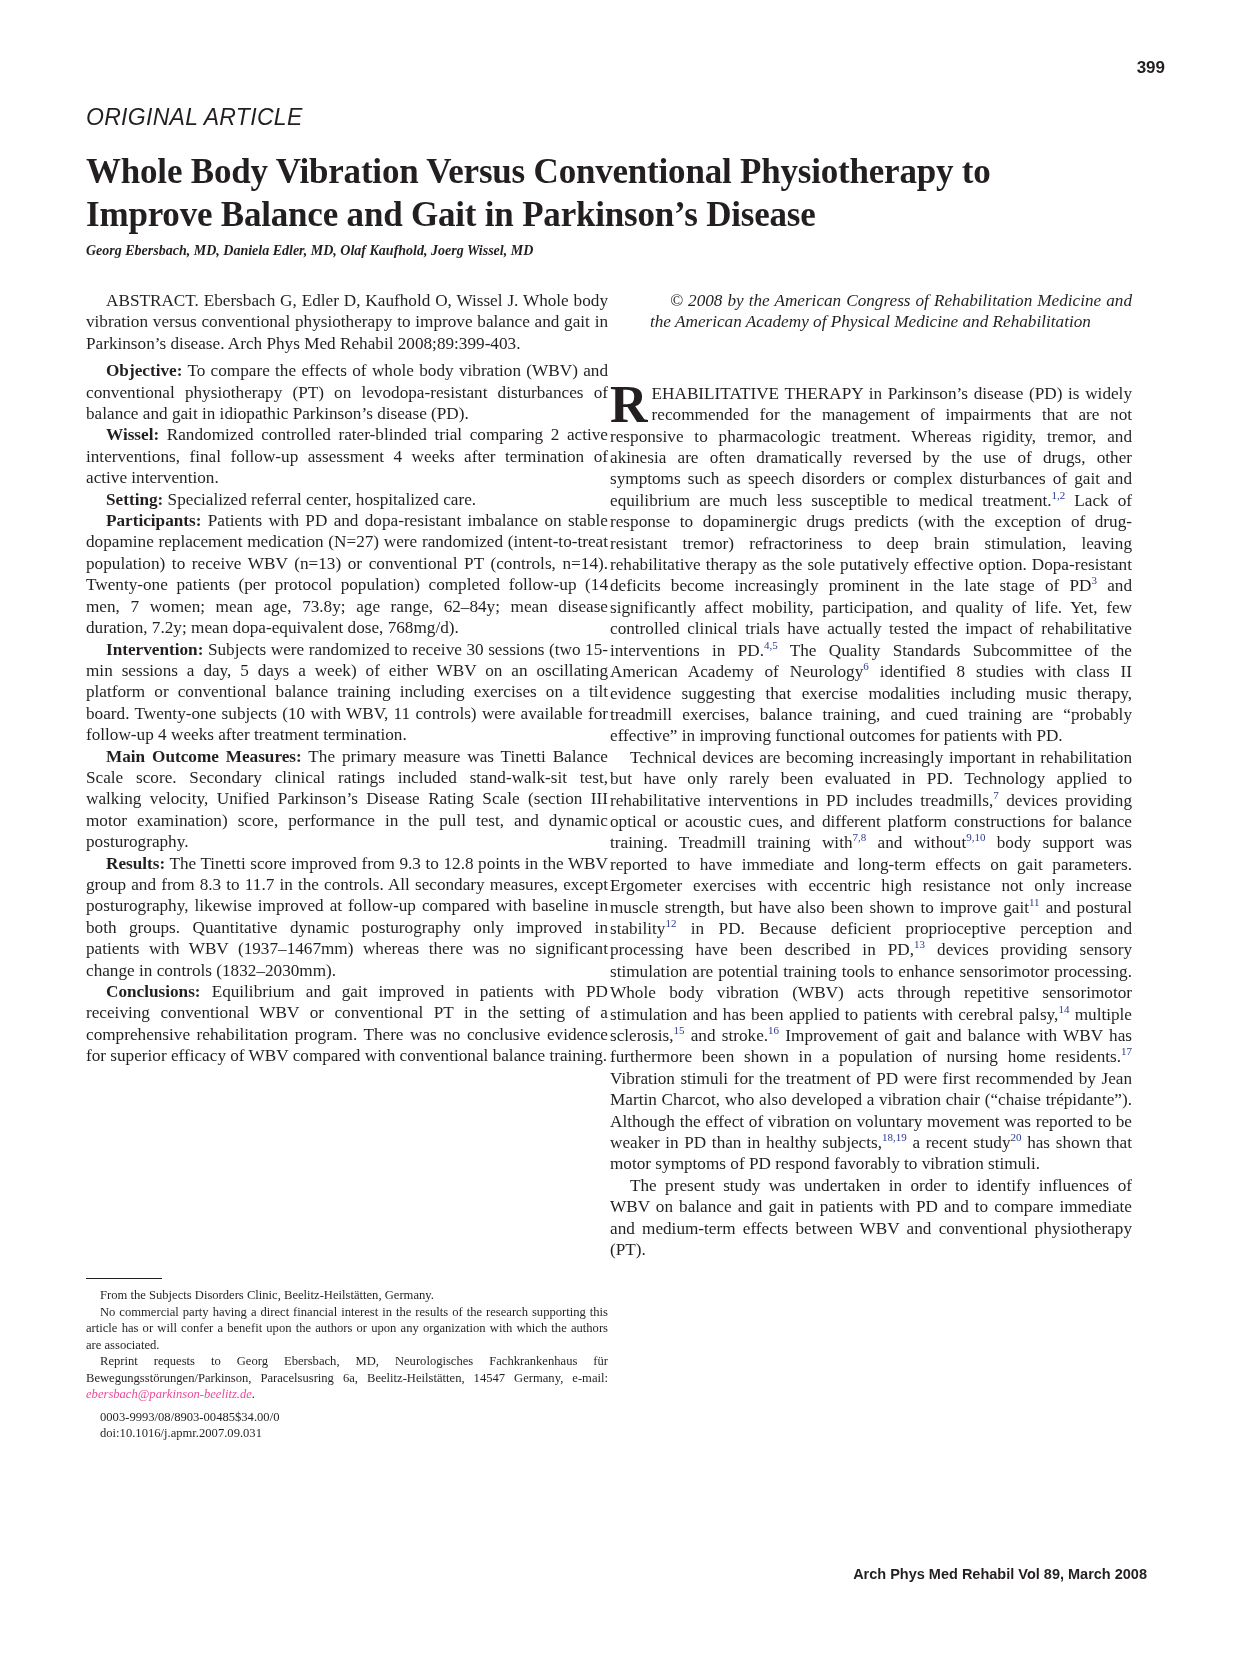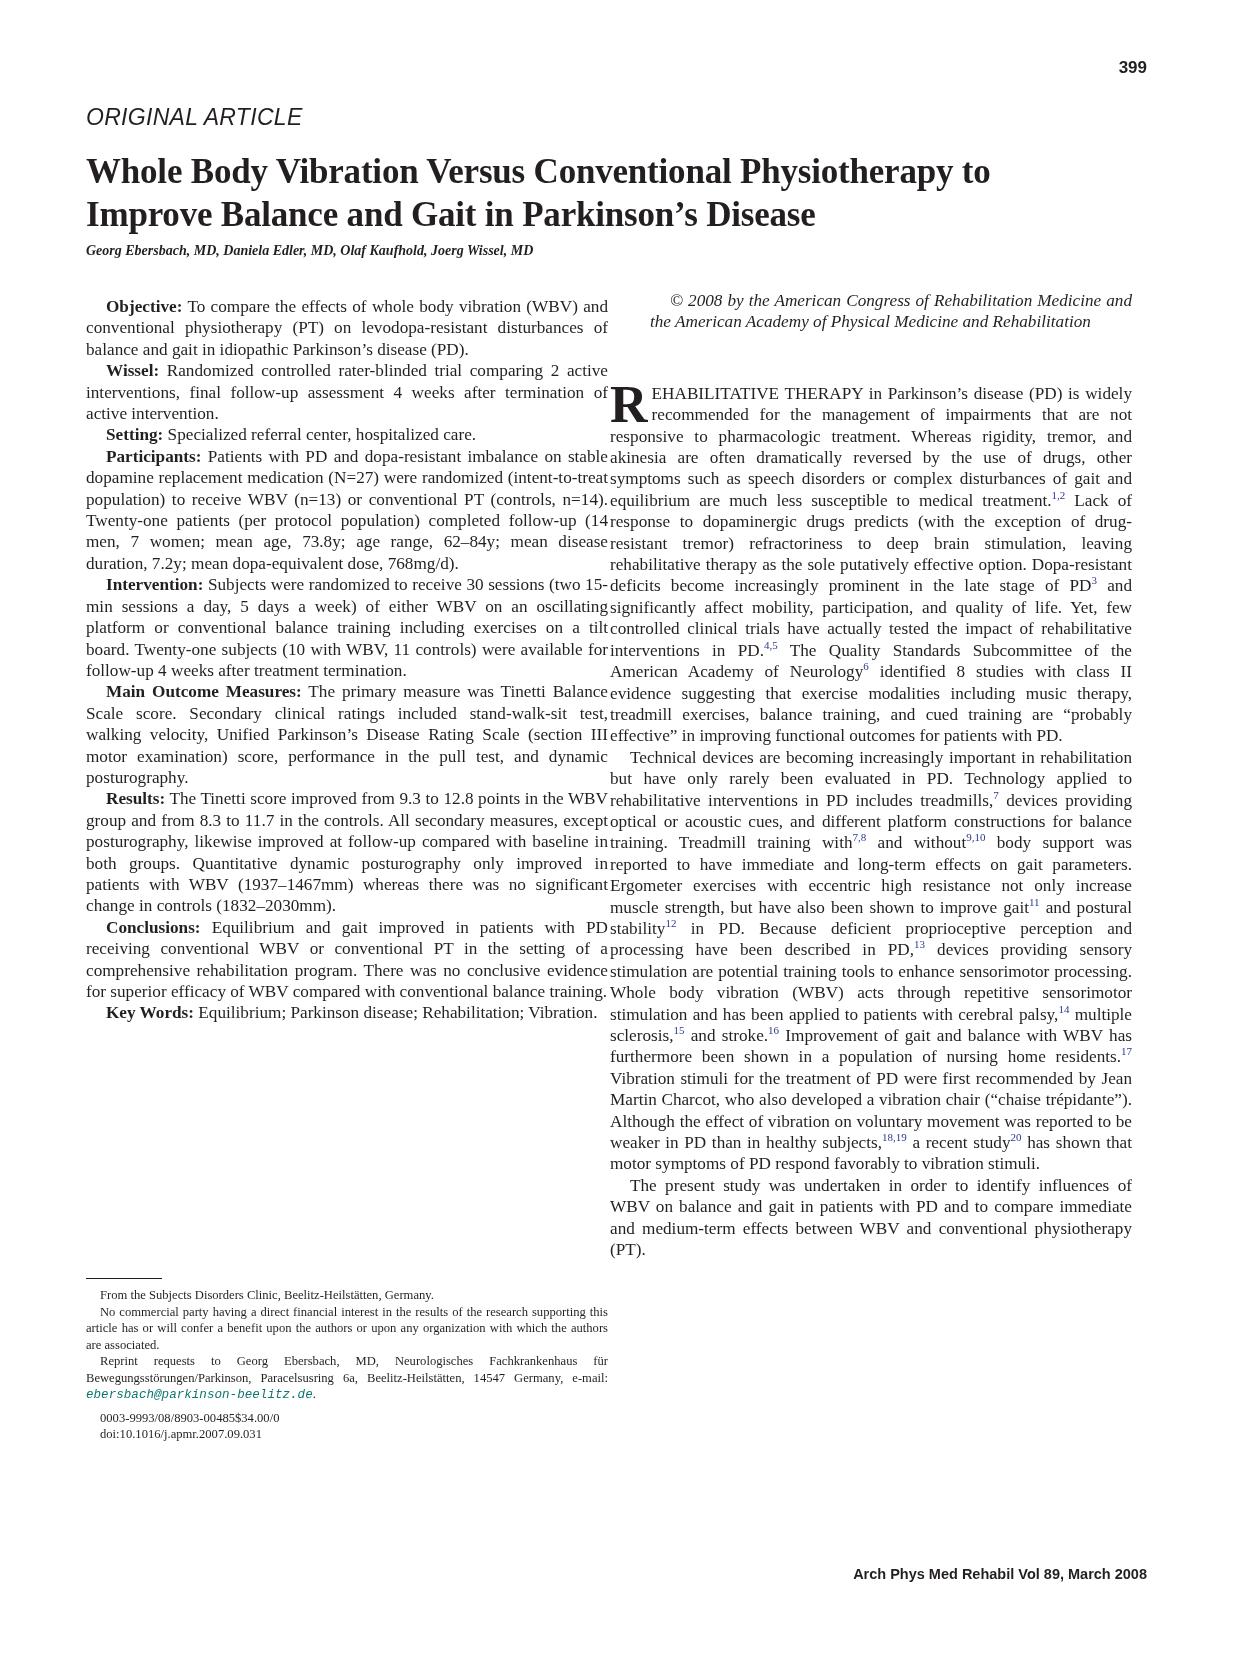--- a/index.html
+++ b/index.html
@@ -1,62 +1,62 @@
 <!DOCTYPE html>
 <html><head>
 <meta charset="utf-8">
 <style>
   html, body { margin: 0; padding: 0; background: #ffffff; }
   body { width: 1241px; height: 1654px; position: relative; overflow: hidden; color: #231f20; }
   .serif { font-family: "Liberation Serif", "DejaVu Serif", serif; }
   .sans { font-family: "Liberation Sans", "DejaVu Sans", sans-serif; }
-  .page-number { position: absolute; top: 58px; right: 94px; font-size: 17px; font-weight: bold; }
+  .page-number { position: absolute; top: 58px; right: 76px; font-size: 17px; font-weight: bold; }
   .article-type { position: absolute; top: 104px; left: 86px; font-size: 23px; font-style: italic; letter-spacing: 0.3px; }
   .title { position: absolute; top: 150px; left: 86px; width: 1060px; font-size: 35px; font-weight: bold; line-height: 43px; letter-spacing: -0.2px; }
   .authors { position: absolute; top: 243px; left: 86px; font-size: 14px; font-weight: bold; font-style: italic; }
   .col { position: absolute; width: 522px; font-size: 17.2px; line-height: 21.4px; text-align: justify; }
   .col-left { left: 86px; top: 290px; }
   .col-right { left: 610px; top: 290px; }
   p { margin: 0; }
   .indent { text-indent: 20px; }
   .gap { margin-top: 6px; }
   .lbl { font-weight: bold; }
   .copyright { font-style: italic; text-indent: 20px; margin-left: 40px; }
   .intro { margin-top: 50px; }
   .dropcap { float: left; font-size: 52px; line-height: 40px; font-weight: bold; margin: 2px 4px 0 0; }
   .cite { color: #2b3990; font-size: 11px; vertical-align: super; line-height: 0; }
   .footnotes { position: absolute; left: 86px; top: 1278px; width: 522px; font-size: 12.6px; line-height: 16.5px; text-align: justify; }
   .fn-rule { width: 76px; border-top: 1px solid #231f20; margin-bottom: 8px; }
   .fn-item { text-indent: 14px; }
-  .email { color: #0f766e; font-style: italic; font-family: Liberation Mono, monospace; }
+  .email { color: #ec4899; font-style: italic; }
   .ids { margin-top: 6px; padding-left: 14px; }
   .running-foot { position: absolute; top: 1566px; right: 94px; font-size: 14.5px; font-weight: bold; }
 </style>
 </head>
 <body>
 
 <div class="page-number sans">399</div>
 <div class="article-type sans">ORIGINAL ARTICLE</div>
 <div class="title serif">
   <div>Whole Body Vibration Versus Conventional Physiotherapy to</div>
   <div>Improve Balance and Gait in Parkinson’s Disease</div>
 </div>
 <div class="authors serif">Georg Ebersbach, MD, Daniela Edler, MD, Olaf Kaufhold, Joerg Wissel, MD</div>
 
 <div class="col col-left serif">
+  <p class="indent">ABSTRACT. Ebersbach G, Edler D, Kaufhold O, Wissel J. Whole body vibration versus conventional physiotherapy to improve balance and gait in Parkinson’s disease. Arch Phys Med Rehabil 2008;89:399-403.</p>
   <div class="gap">
     <p class="indent"><span class="lbl">Objective:</span><span> To compare the effects of whole body vibration (WBV) and conventional physiotherapy (PT) on levodopa-resistant disturbances of balance and gait in idiopathic Parkinson’s disease (PD).</span></p>
     <p class="indent"><span class="lbl">Wissel:</span><span> Randomized controlled rater-blinded trial comparing 2 active interventions, final follow-up assessment 4 weeks after termination of active intervention.</span></p>
     <p class="indent"><span class="lbl">Setting:</span><span> Specialized referral center, hospitalized care.</span></p>
     <p class="indent"><span class="lbl">Participants:</span><span> Patients with PD and dopa-resistant imbalance on stable dopamine replacement medication (N=27) were randomized (intent-to-treat population) to receive WBV (n=13) or conventional PT (controls, n=14). Twenty-one patients (per protocol population) completed follow-up (14 men, 7 women; mean age, 73.8y; age range, 62–84y; mean disease duration, 7.2y; mean dopa-equivalent dose, 768mg/d).</span></p>
     <p class="indent"><span class="lbl">Intervention:</span><span> Subjects were randomized to receive 30 sessions (two 15-min sessions a day, 5 days a week) of either WBV on an oscillating platform or conventional balance training including exercises on a tilt board. Twenty-one subjects (10 with WBV, 11 controls) were available for follow-up 4 weeks after treatment termination.</span></p>
     <p class="indent"><span class="lbl">Main Outcome Measures:</span><span> The primary measure was Tinetti Balance Scale score. Secondary clinical ratings included stand-walk-sit test, walking velocity, Unified Parkinson’s Disease Rating Scale (section III motor examination) score, performance in the pull test, and dynamic posturography.</span></p>
     <p class="indent"><span class="lbl">Results:</span><span> The Tinetti score improved from 9.3 to 12.8 points in the WBV group and from 8.3 to 11.7 in the controls. All secondary measures, except posturography, likewise improved at follow-up compared with baseline in both groups. Quantitative dynamic posturography only improved in patients with WBV (1937–1467mm) whereas there was no significant change in controls (1832–2030mm).</span></p>
     <p class="indent"><span class="lbl">Conclusions:</span><span> Equilibrium and gait improved in patients with PD receiving conventional WBV or conventional PT in the setting of a comprehensive rehabilitation program. There was no conclusive evidence for superior efficacy of WBV compared with conventional balance training.</span></p>
-    <p class="indent"><span class="lbl">Key Words:</span><span> Equilibrium; Parkinson disease; Rehabilitation; Vibration.</span></p>
   </div>
 </div>
 
 <div class="footnotes serif">
   <div class="fn-rule"></div>
   <p class="fn-item">From the Subjects Disorders Clinic, Beelitz-Heilstätten, Germany.</p>
   <p class="fn-item">No commercial party having a direct financial interest in the results of the research supporting this article has or will confer a benefit upon the authors or upon any organization with which the authors are associated.</p>
   <p class="fn-item"><span>Reprint requests to Georg Ebersbach, MD, Neurologisches Fachkrankenhaus für Bewegungsstörungen/Parkinson, Paracelsusring 6a, Beelitz-Heilstätten, 14547 Germany, e-mail: </span><span class="email">ebersbach@parkinson-beelitz.de</span><span>.</span></p>
   <div class="ids">
     <div>0003-9993/08/8903-00485$34.00/0</div>

